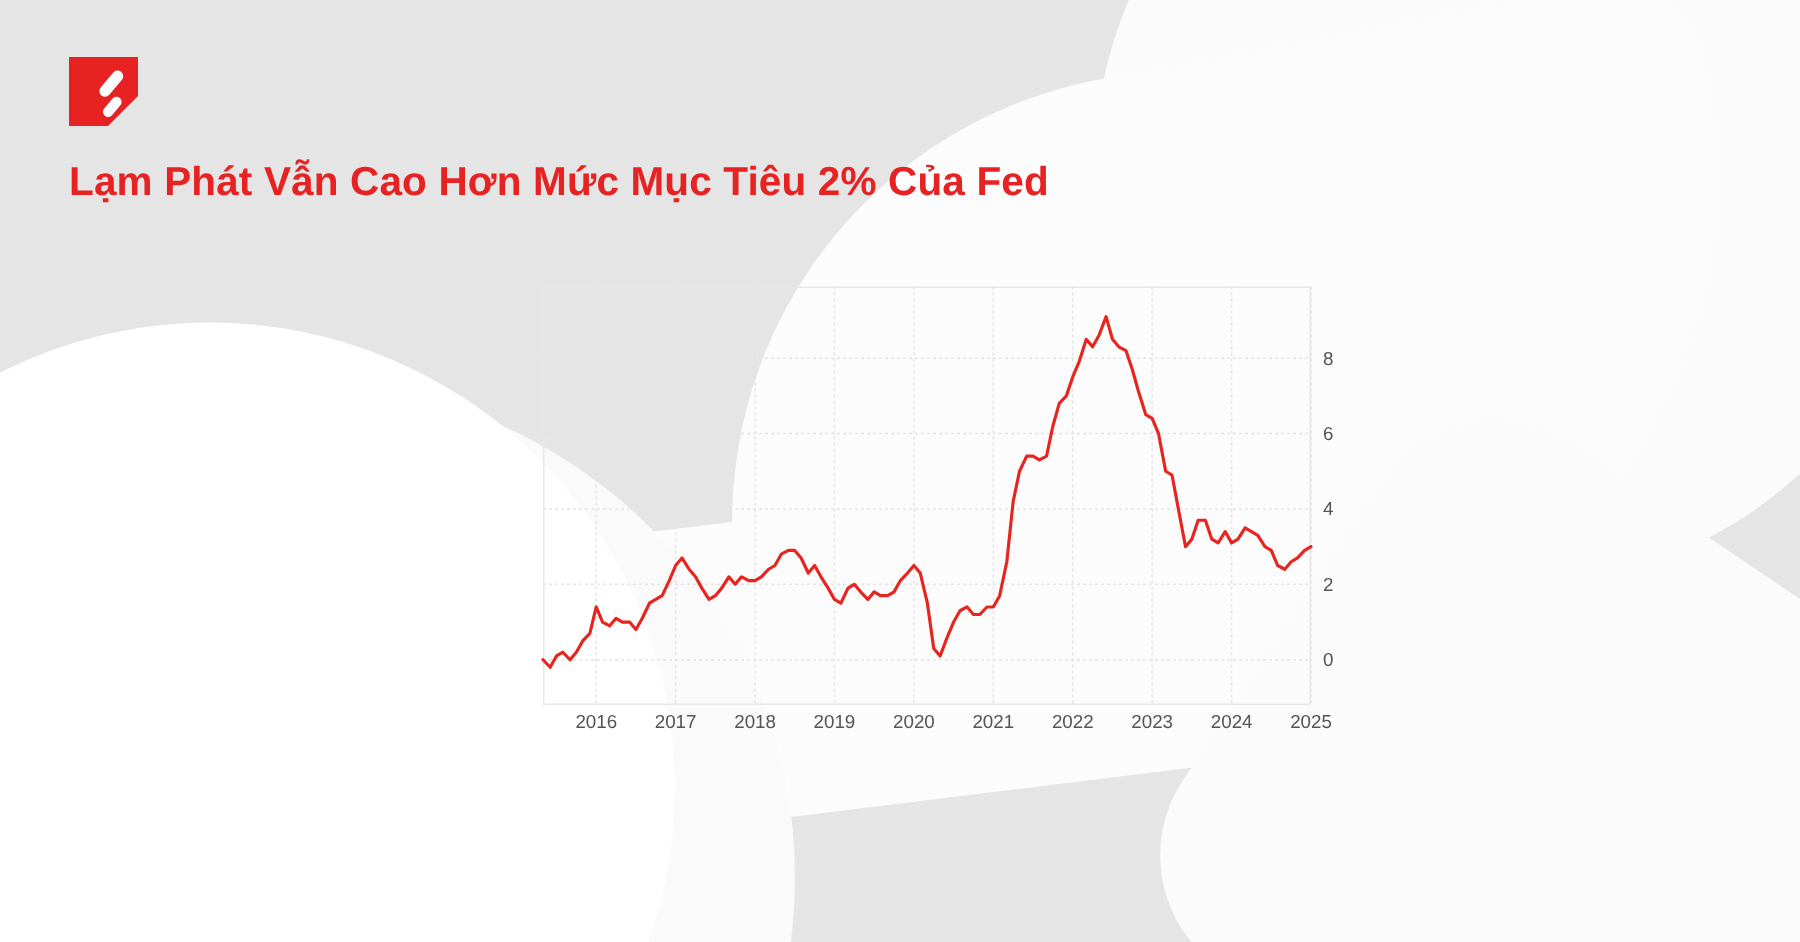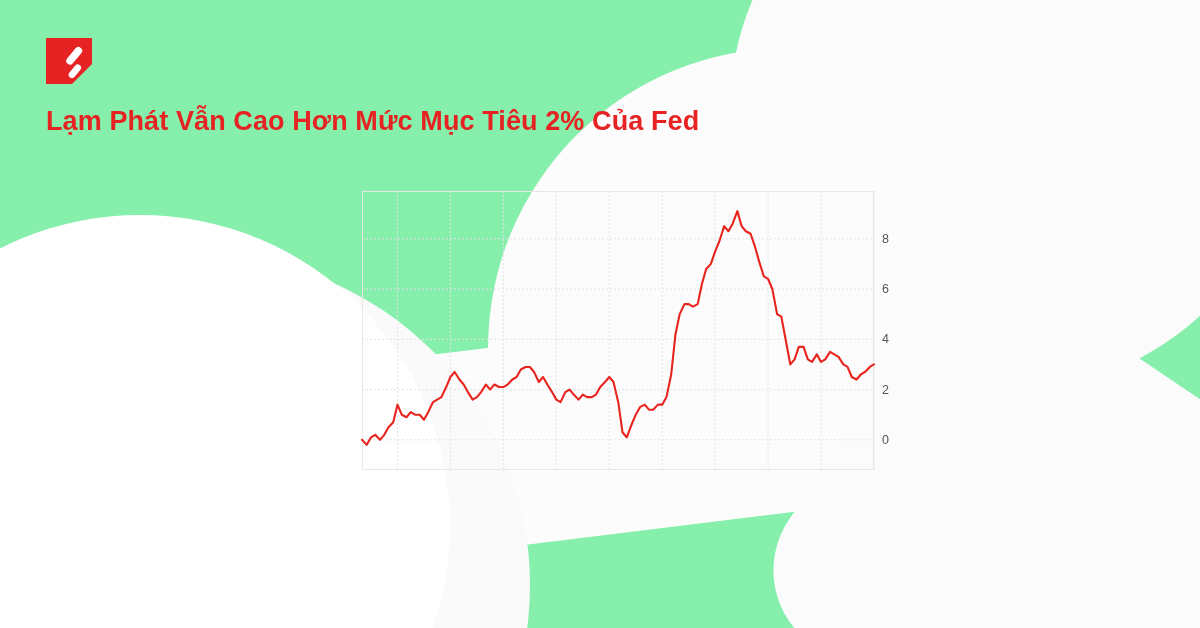--- a/index.html
+++ b/index.html
@@ -10,21 +10,21 @@
     width: 1200px;
     height: 628px;
     background: #ffffff;
     font-family: "Liberation Sans", sans-serif;
     overflow: hidden;
   }
   #page {
     position: relative;
     width: 1200px;
     height: 628px;
-    background: #86efac;
+    background: #e5e5e5;
     overflow: hidden;
   }
 
   
   .bg-layer {
     position: absolute;
     inset: 0;
     overflow: hidden;
     pointer-events: none;
   }
@@ -214,15 +214,27 @@
     <svg class="line-svg" id="line-svg" viewBox="0 0 512 279" preserveAspectRatio="none">
         <path d="M0.00,248.84 L4.77,253.86 L9.00,246.32 L13.24,243.81 L18.00,248.84 L22.24,243.81 L26.47,236.27 L31.24,231.24 L35.47,213.65 L39.71,223.70 L44.48,226.22 L48.71,221.19 L52.95,223.70 L57.71,223.70 L61.95,228.73 L66.18,221.19 L70.95,211.14 L75.19,208.62 L79.42,206.11 L84.19,196.05 L88.42,186.00 L92.66,180.97 L97.42,188.51 L101.66,193.54 L105.89,201.08 L110.66,208.62 L114.90,206.11 L119.13,201.08 L123.90,193.54 L128.13,198.57 L132.37,193.54 L137.13,196.05 L141.37,196.05 L145.60,193.54 L150.37,188.51 L154.61,186.00 L158.84,178.46 L163.61,175.95 L167.84,175.95 L172.08,180.97 L176.84,191.03 L181.08,186.00 L185.32,193.54 L190.08,201.08 L194.32,208.62 L198.55,211.14 L203.32,201.08 L207.55,198.57 L211.79,203.59 L216.55,208.62 L220.79,203.59 L225.03,206.11 L229.79,206.11 L234.03,203.59 L238.26,196.05 L243.03,191.03 L247.26,186.00 L251.50,191.03 L256.26,211.14 L260.50,241.30 L264.74,246.32 L269.50,233.76 L273.74,223.70 L277.97,216.16 L282.74,213.65 L286.97,218.68 L291.21,218.68 L295.98,213.65 L300.21,213.65 L304.45,206.11 L309.21,183.49 L313.45,143.27 L317.68,123.16 L322.45,113.11 L326.68,113.11 L330.92,115.62 L335.69,113.11 L339.92,93.00 L344.16,77.92 L348.92,72.89 L353.16,60.32 L357.39,50.27 L362.16,35.19 L366.40,40.22 L370.63,32.68 L375.40,20.11 L379.63,35.19 L383.87,40.22 L388.63,42.73 L392.87,55.30 L397.10,70.38 L401.87,85.46 L406.11,87.97 L410.34,98.03 L415.11,123.16 L419.34,125.68 L423.58,148.30 L428.34,173.43 L432.58,168.41 L436.81,155.84 L441.58,155.84 L445.82,168.41 L450.05,170.92 L454.82,163.38 L459.05,170.92 L463.29,168.41 L468.05,160.86 L472.29,163.38 L476.53,165.89 L481.29,173.43 L485.53,175.95 L489.76,186.00 L494.53,188.51 L498.76,183.49 L503.00,180.97 L507.76,175.95 L512.00,173.43" fill="none" stroke="#e8241f" stroke-width="2.1" stroke-linejoin="round" stroke-linecap="round"></path>
       </svg>
     <div class="ytick-labels" id="ytick-labels">
         <div class="ytick-label" style="top: 248.8px;">0</div>
         <div class="ytick-label" style="top: 198.6px;">2</div>
         <div class="ytick-label" style="top: 148.3px;">4</div>
         <div class="ytick-label" style="top: 98px;">6</div>
         <div class="ytick-label" style="top: 47.8px;">8</div>
       </div>
+    <div class="xtick-labels" id="xtick-labels">
+        <div class="xtick-label" style="left: 35.5px;">2016</div>
+        <div class="xtick-label" style="left: 88.4px;">2017</div>
+        <div class="xtick-label" style="left: 141.4px;">2018</div>
+        <div class="xtick-label" style="left: 194.3px;">2019</div>
+        <div class="xtick-label" style="left: 247.3px;">2020</div>
+        <div class="xtick-label" style="left: 300.2px;">2021</div>
+        <div class="xtick-label" style="left: 353.2px;">2022</div>
+        <div class="xtick-label" style="left: 406.1px;">2023</div>
+        <div class="xtick-label" style="left: 459.1px;">2024</div>
+        <div class="xtick-label" style="left: 512px;">2025</div>
+      </div>
   </div>
 
 </div>
 
 </body></html>

